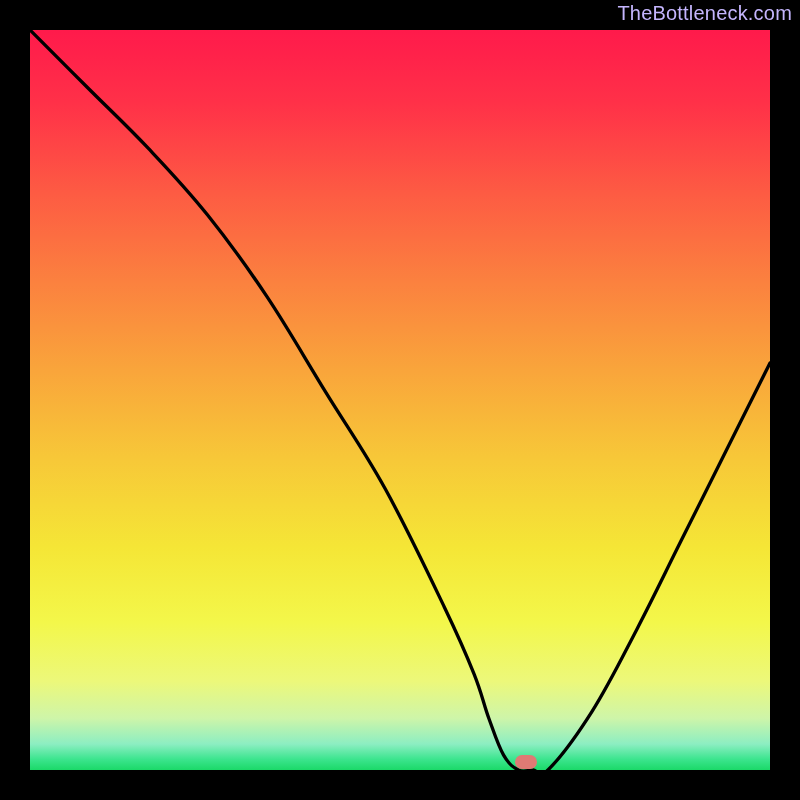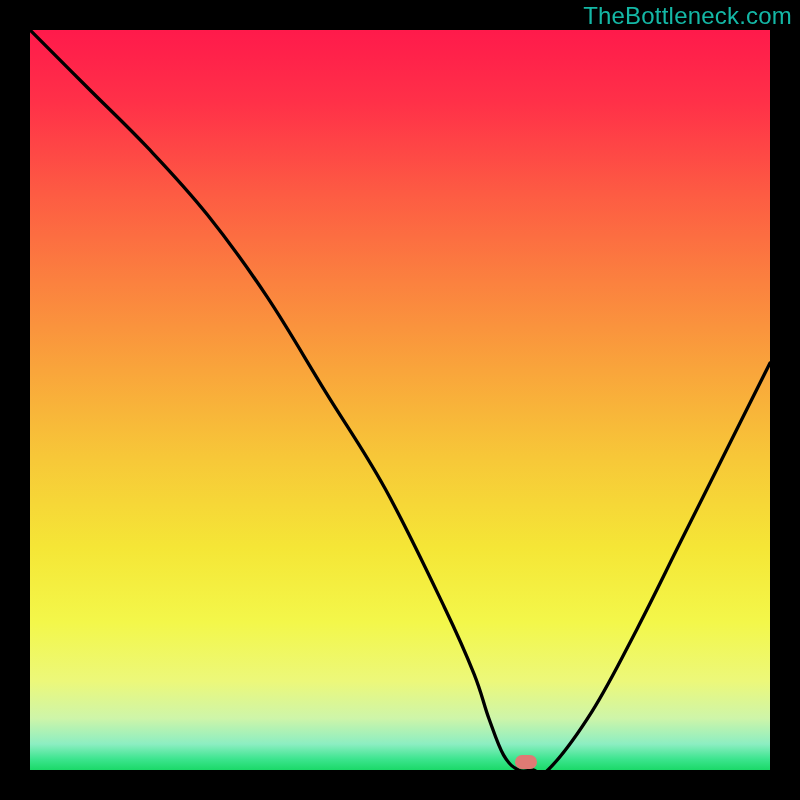--- a/index.html
+++ b/index.html
@@ -14,22 +14,22 @@
   .frame {
     position: relative;
     width: 800px;
     height: 800px;
     background: #000;
   }
   .watermark {
     position: absolute;
     top: 2px;
     right: 8px;
-    color: #14b8a6;
-    font-size: 24px;
+    color: #c4b5fd;
+    font-size: 20px;
     font-weight: 500;
     letter-spacing: 0.2px;
     z-index: 10;
   }
   .plot-area {
     position: absolute;
     left: 30px;
     top: 30px;
     width: 740px;
     height: 740px;

